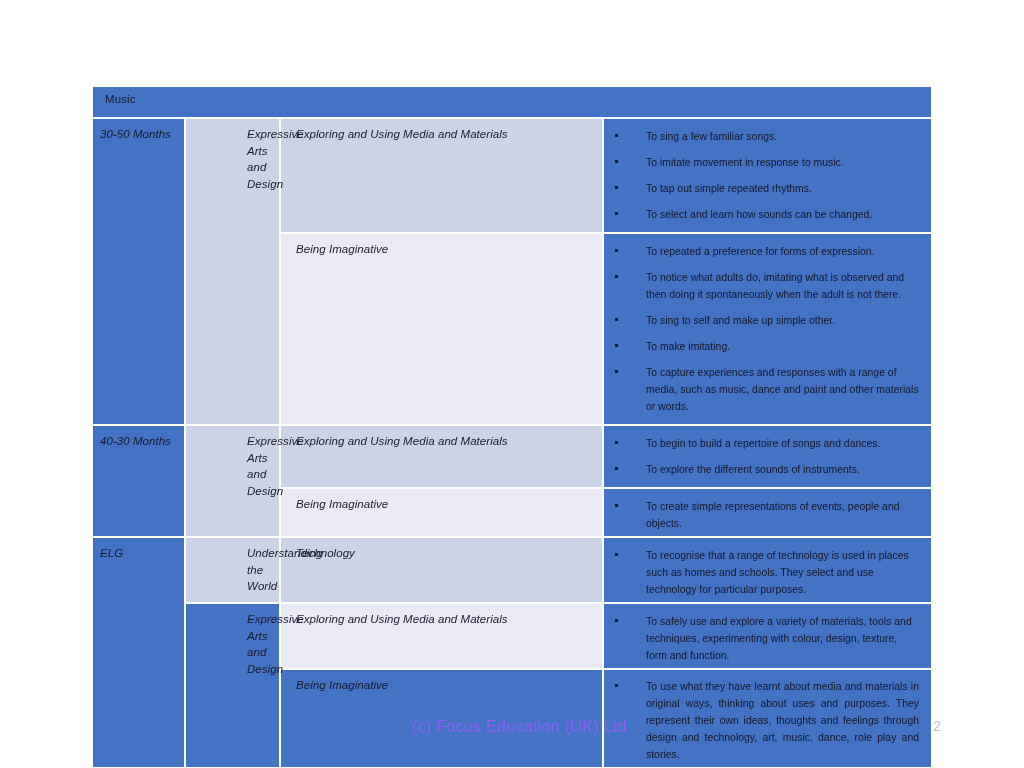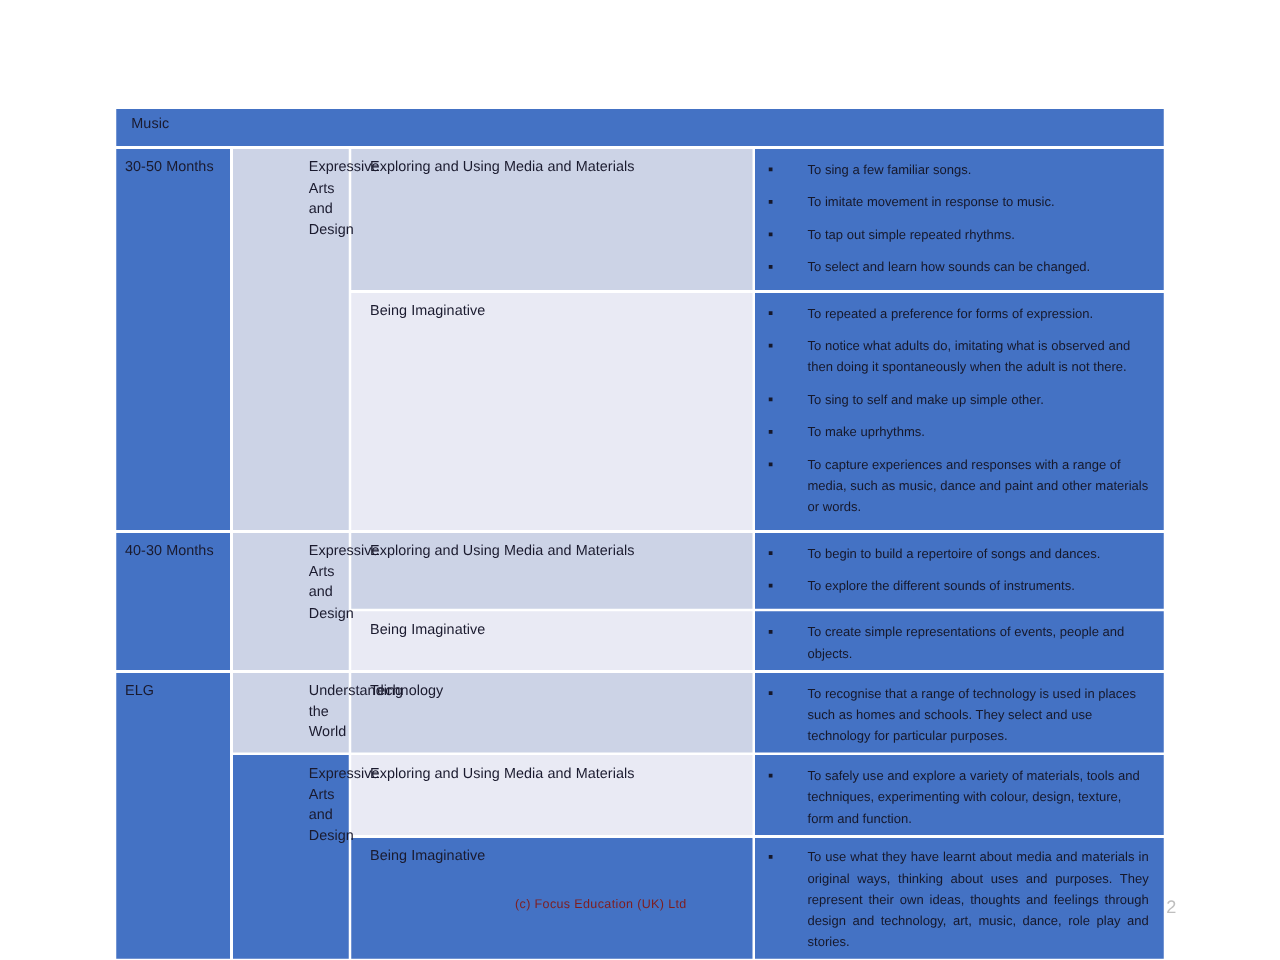--- a/index.html
+++ b/index.html
@@ -62,20 +62,21 @@
   }
 
   
   .cell-text {
     display: block;
     font-size: 11.5px;
     line-height: 16.5px;
     color: #1a1a2e;
     padding: 7px 6px 4px 6px;
     letter-spacing: .05px;
+    font-style: italic;
   }
   .cell-text.age  { padding-left: 7px; }
   .cell-text.area { padding-left: 20px; margin-left: 41px; }
   .cell-text.aspect { padding-left: 15px; }
 
   
   .bullets-cell { position: relative; }
   ul.bullets {
     margin: 4px;
     padding: 5px 8px 0 38px;
@@ -114,22 +115,22 @@
     position: absolute;
     left: 0;
     top: 718px;
     width: 1024px;
     height: 30px;
   }
   #footer .copy {
     position: absolute;
     left: 412px;
     top: 0;
-    font-size: 10px;
-    color: #7f1d1d;
+    font-size: 16px;
+    color: #8b5cf6;
     letter-spacing: .3px;
   }
   #footer .page-num {
     position: absolute;
     left: 933px;
     top: 0;
     font-size: 14.5px;
     color: #bfbfbf;
   }
 </style>
@@ -175,21 +176,21 @@
 
       <tr>
         <td class="fill-light" style="height:155px">
           <span class="cell-text aspect">Being Imaginative</span>
         </td>
         <td class="fill-dark bullets-cell overflow">
           <ul class="bullets spaced">
             <li><span class="dot"></span><span>To repeated a preference for forms of expression.</span></li>
             <li><span class="dot"></span><span>To notice what adults do, imitating what is observed and then doing it spontaneously when the adult is not there.</span></li>
             <li><span class="dot"></span><span>To sing to self and make up simple other.</span></li>
-            <li><span class="dot"></span><span>To make uprhythms.</span></li>
+            <li><span class="dot"></span><span>To make imitating.</span></li>
             <li><span class="dot"></span><span>To capture experiences and responses with a range of media, such as music, dance and paint and other materials or words.</span></li>
           </ul>
         </td>
       </tr>
 
       <tr>
         <td rowspan="2" class="fill-dark" style="height:55px">
           <span class="cell-text age">40-30 Months</span>
         </td>
         <td rowspan="2" class="fill-mid">

